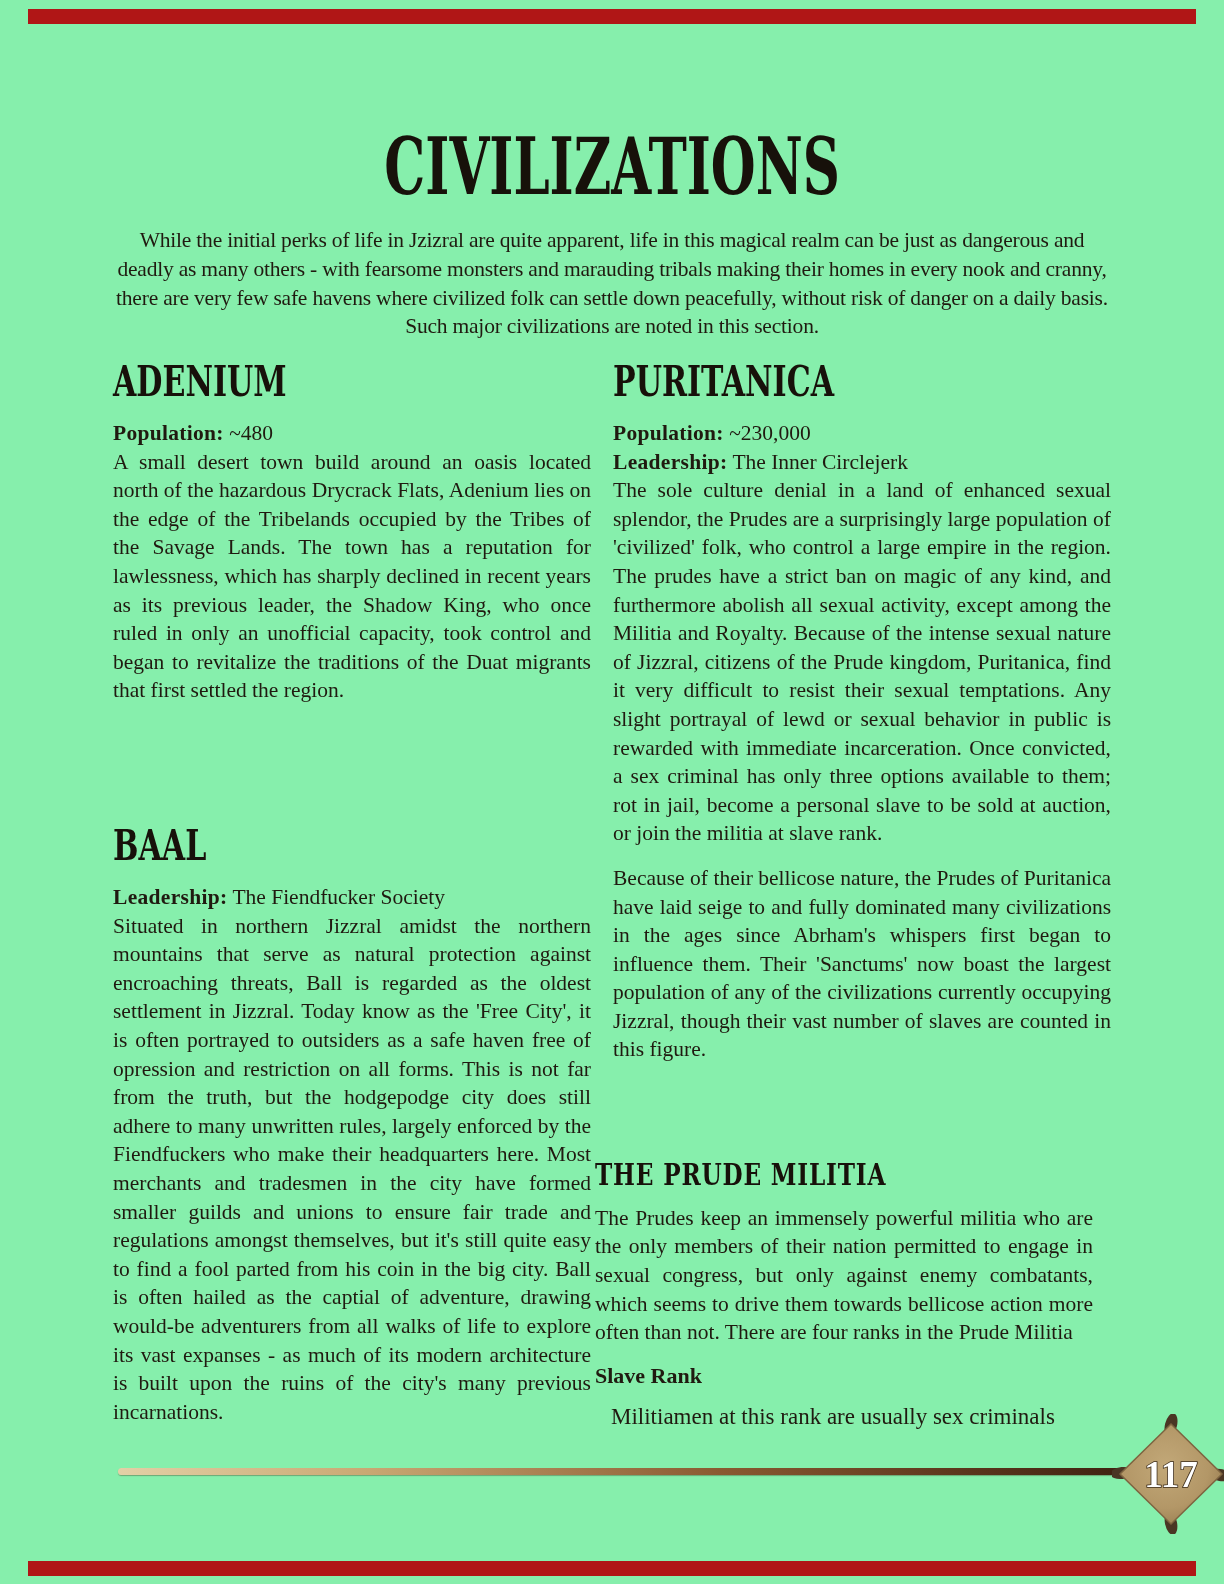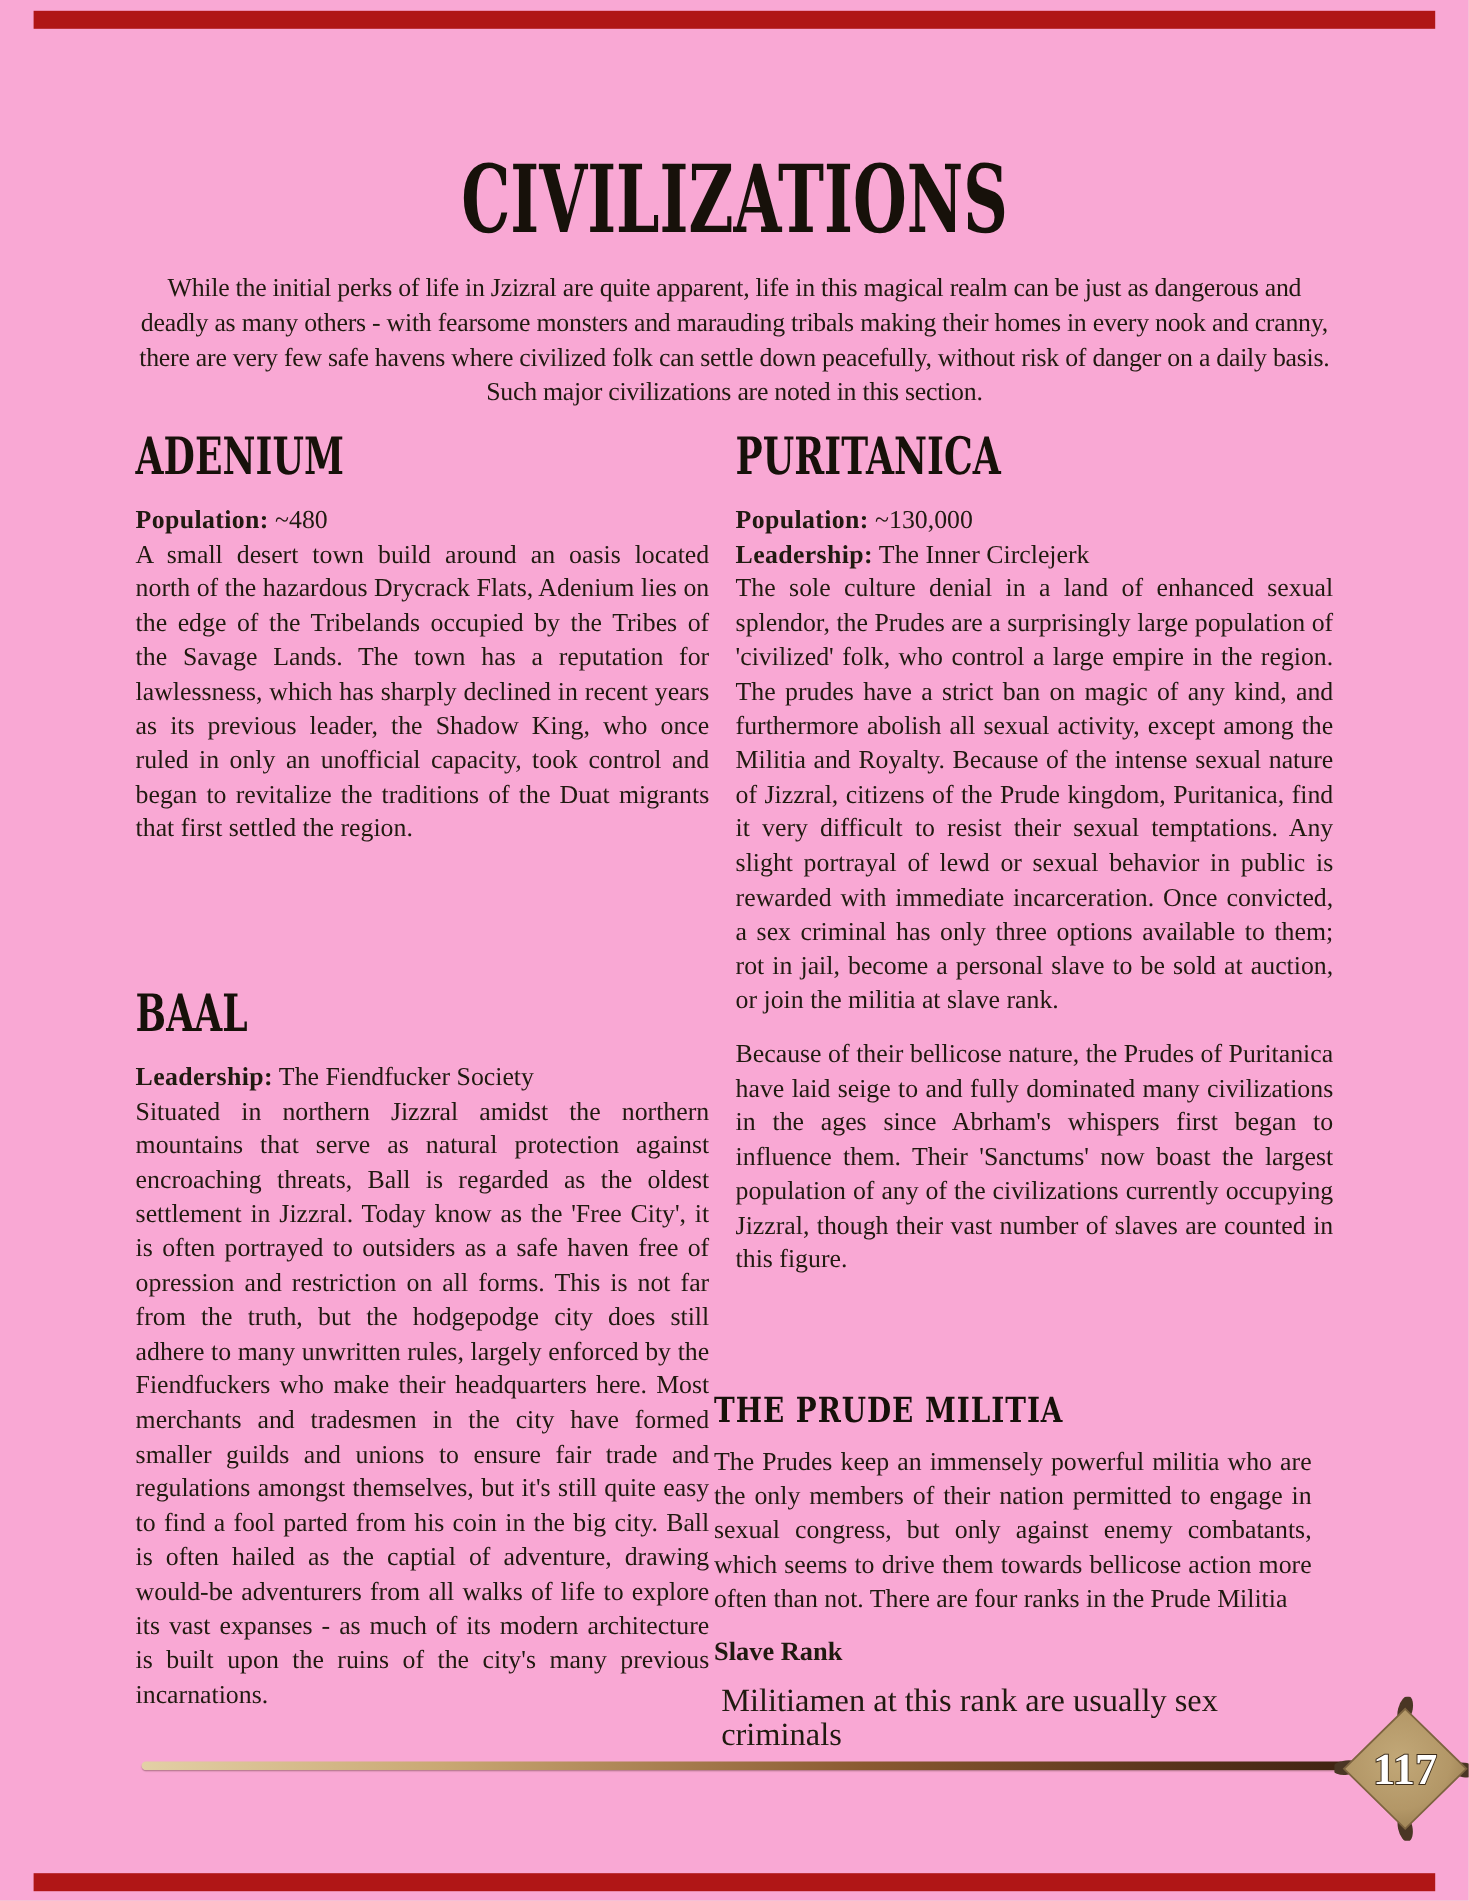--- a/index.html
+++ b/index.html
@@ -2,21 +2,21 @@
 <html><head>
 <meta charset="utf-8">
 <style>
   html,body{margin:0;padding:0;background:#efe9da;}
   .page{
     position:relative;
     width:1224px;height:1584px;
     overflow:hidden;
     color:#201a10;
     font-family:"Liberation Serif", serif;
-    background-color:#f9a8d4;
+    background-color:#86efac;
     background-image:
       radial-gradient(ellipse 62% 16% at 80% 101%, rgba(201,170,110,.55), rgba(201,170,110,0) 72%),
       radial-gradient(ellipse 55% 12% at 6% 101%, rgba(201,170,110,.38), rgba(201,170,110,0) 70%),
       radial-gradient(ellipse 42% 30% at 90% 52%, rgba(224,209,172,.35), rgba(224,209,172,0) 70%),
       radial-gradient(ellipse 50% 22% at 40% 18%, rgba(250,247,238,.5), rgba(250,247,238,0) 70%),
       linear-gradient(180deg, #f2eee1 0%, #f1ecdd 70%, #ead fc 0%, #ecdfc4 92%, #e3d3ab 100%);
   }
   .bar{position:absolute;left:28px;right:28px;height:15px;background:#b01616;}
   .bar.top{top:9px;}
   .bar.bottom{bottom:8px;}
@@ -40,21 +40,21 @@
     transform:scaleX(0.70);transform-origin:0 50%;}
   .sub-h{margin:0 0 12px 0;font-family:"DejaVu Serif", serif;font-weight:bold;color:#17110a;white-space:nowrap;}
   .sub-h .squeezeh{display:inline-block;font-size:29px;line-height:1.1;
     transform:scaleX(0.80);transform-origin:0 50%;letter-spacing:1px;}
 
   .stat{margin:0;font-size:21.5px;line-height:28.6px;}
   .stat .lbl{font-weight:bold;letter-spacing:0.3px;}
   .bodytext{margin:0;font-size:21.5px;line-height:28.6px;text-align:justify;}
   .bodytext.gap{margin-top:16px;}
   .rank-h{margin:14px 0 0 0;font-size:22px;line-height:29px;font-weight:bold;}
-  .rank-body{margin:13px 0 0 6px;font-size:27px;line-height:28.6px;}
+  .rank-body{margin:13px 0 0 16px;font-size:23px;line-height:28.6px;}
 
   .rule{position:absolute;top:1468px;left:118px;width:1002px;height:7px;border-radius:4px;
     background:linear-gradient(to right,#e3d0a6 0%,#c9a873 25%,#8a5a31 60%,#5a351c 85%,#402312 100%);
     box-shadow:0 1px 1px rgba(60,35,15,.35);}
   .ornament{position:absolute;left:1112px;top:1414px;width:118px;height:120px;}
 </style>
 </head>
 <body>
 
 <div class="page">
@@ -72,21 +72,21 @@
   </section>
 
   <section id="baal">
     <h2 class="sec-h"><span class="squeezeh">BAAL</span></h2>
     <p class="stat"><span class="lbl">Leadership:</span> <span>The Fiendfucker Society</span></p>
     <p class="bodytext">Situated in northern Jizzral amidst the northern mountains that serve as natural protection against encroaching threats, Ball is regarded as the oldest settlement in Jizzral.  Today know as the 'Free City', it is often portrayed to outsiders as a safe haven free of opression and restriction on all forms.  This is not far from the truth, but the hodgepodge city does still adhere to many unwritten rules, largely enforced by the Fiendfuckers who make their headquarters here. Most merchants and tradesmen in the city have formed smaller guilds and unions to ensure fair trade and regulations amongst themselves, but it's still quite easy to find a fool parted from his coin in the big city.  Ball is often hailed as the captial of adventure, drawing would-be adventurers from all walks of life to explore its vast expanses - as much of its modern architecture is built upon the ruins of the city's many previous incarnations.</p>
   </section>
 
   <section id="puritanica">
     <h2 class="sec-h"><span class="squeezeh">PURITANICA</span></h2>
-    <p class="stat"><span class="lbl">Population:</span> <span>~130,000</span></p>
+    <p class="stat"><span class="lbl">Population:</span> <span>~230,000</span></p>
     <p class="stat"><span class="lbl">Leadership:</span> <span>The Inner Circlejerk</span></p>
     <p class="bodytext">The sole culture denial in a land of enhanced sexual splendor, the Prudes are a surprisingly large population of 'civilized' folk, who control a large empire in the region.  The prudes have a strict ban on magic of any kind, and furthermore abolish all sexual activity, except among the Militia and Royalty.  Because of the intense sexual nature of Jizzral, citizens of the Prude kingdom, Puritanica, find it very difficult to resist their sexual temptations.  Any slight portrayal of lewd or sexual behavior in public is rewarded with immediate incarceration.  Once convicted, a sex criminal has only three options available to them; rot in jail, become a personal slave to be sold at auction, or join the militia at slave rank.</p>
     <p class="bodytext gap">Because of their bellicose nature, the Prudes of Puritanica have laid seige to and fully dominated many civilizations in the ages since Abrham's whispers first began to influence them.  Their 'Sanctums' now boast the largest population of any of the civilizations currently occupying Jizzral, though their vast number of slaves are counted in this figure.</p>
   </section>
 
   <section id="militia">
     <h3 class="sub-h"><span class="squeezeh">THE PRUDE MILITIA</span></h3>
     <p class="bodytext">The Prudes keep an immensely powerful militia who are the only members of their nation permitted to engage in sexual congress, but only against enemy combatants, which seems to drive them towards bellicose action more often than not. There are four ranks in the Prude Militia</p>
     <p class="rank-h">Slave Rank</p>
     <p class="rank-body">Militiamen at this rank are usually sex criminals</p>

